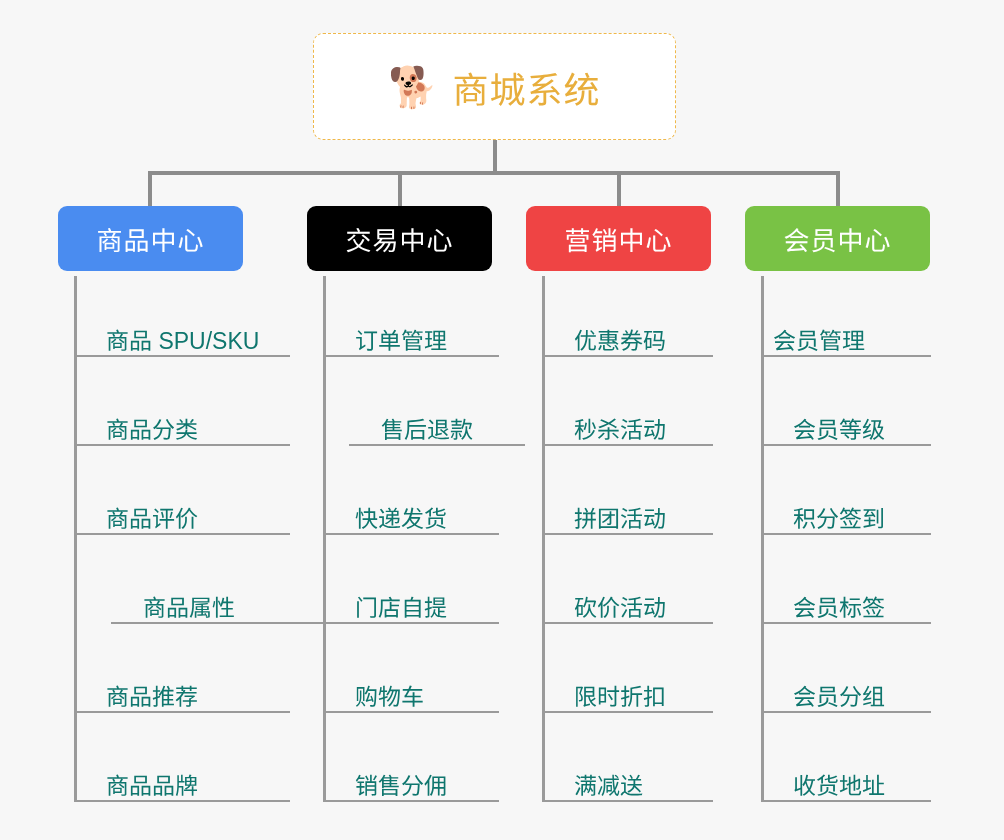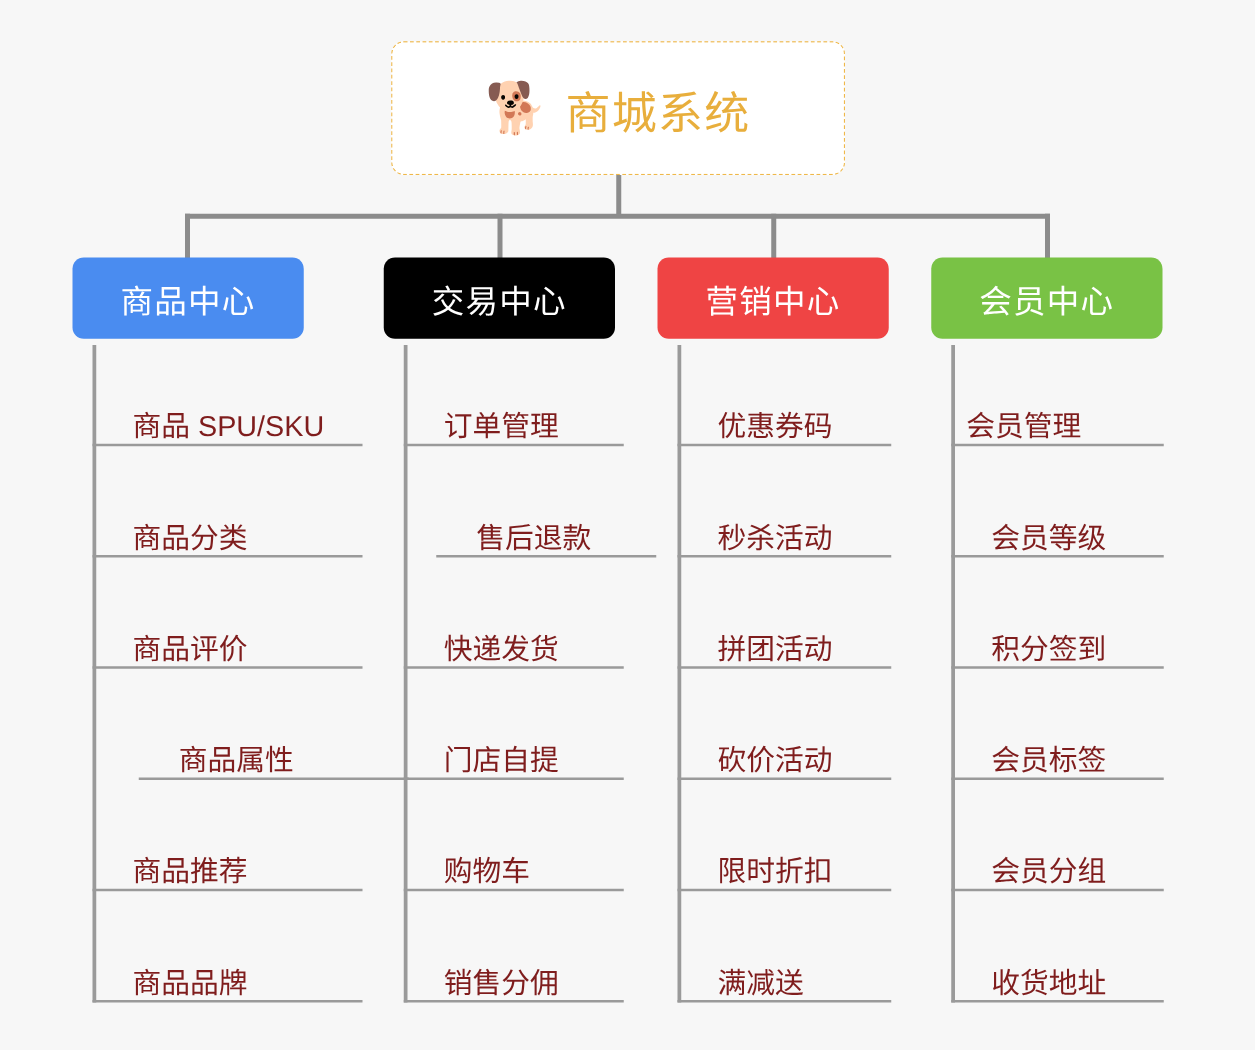--- a/index.html
+++ b/index.html
@@ -86,21 +86,21 @@
     height: 46px;
     display: flex;
     align-items: flex-end;
     box-sizing: border-box;
     border-bottom: 2px solid #9A9A9A;
     padding-left: 32px;
     padding-bottom: 2px;
   }
   .leaf-label {
     font-size: 23px;
-    color: #7f1d1d;
+    color: #0f766e;
     white-space: nowrap;
     line-height: 1.05;
   }
 </style>
 </head>
 <body>
 
 <div id="chart">
 
   <div class="root-card">

